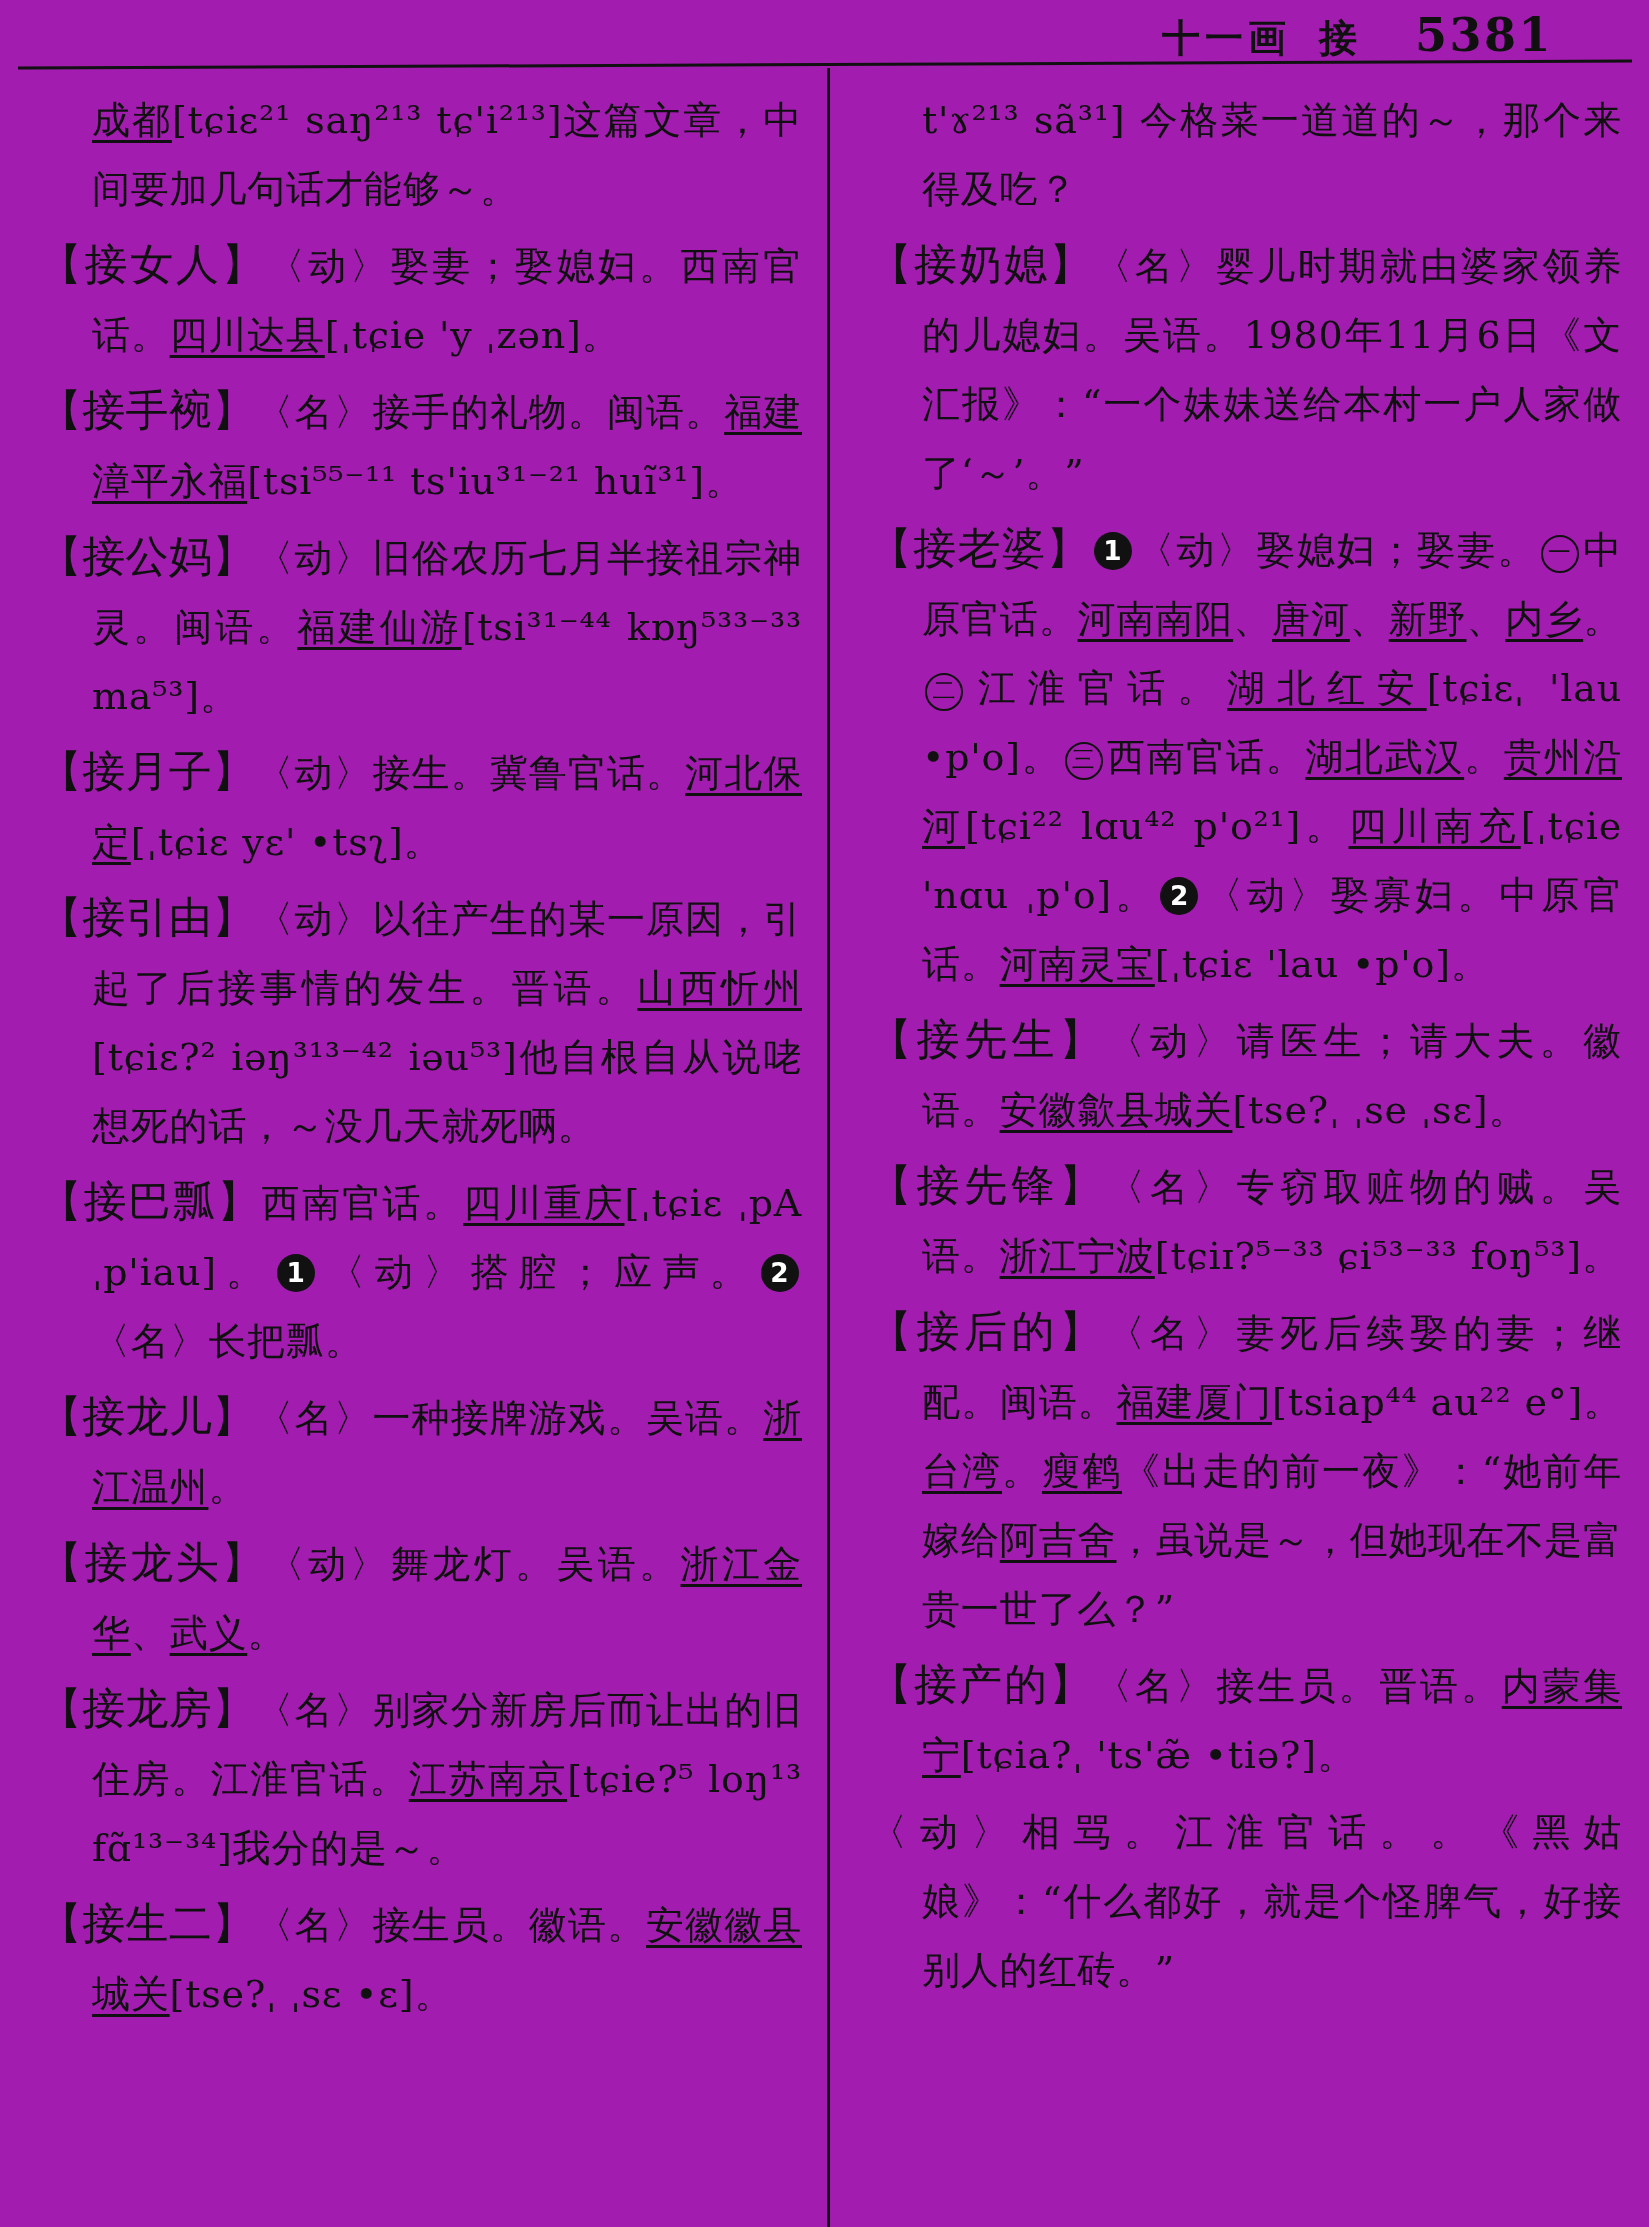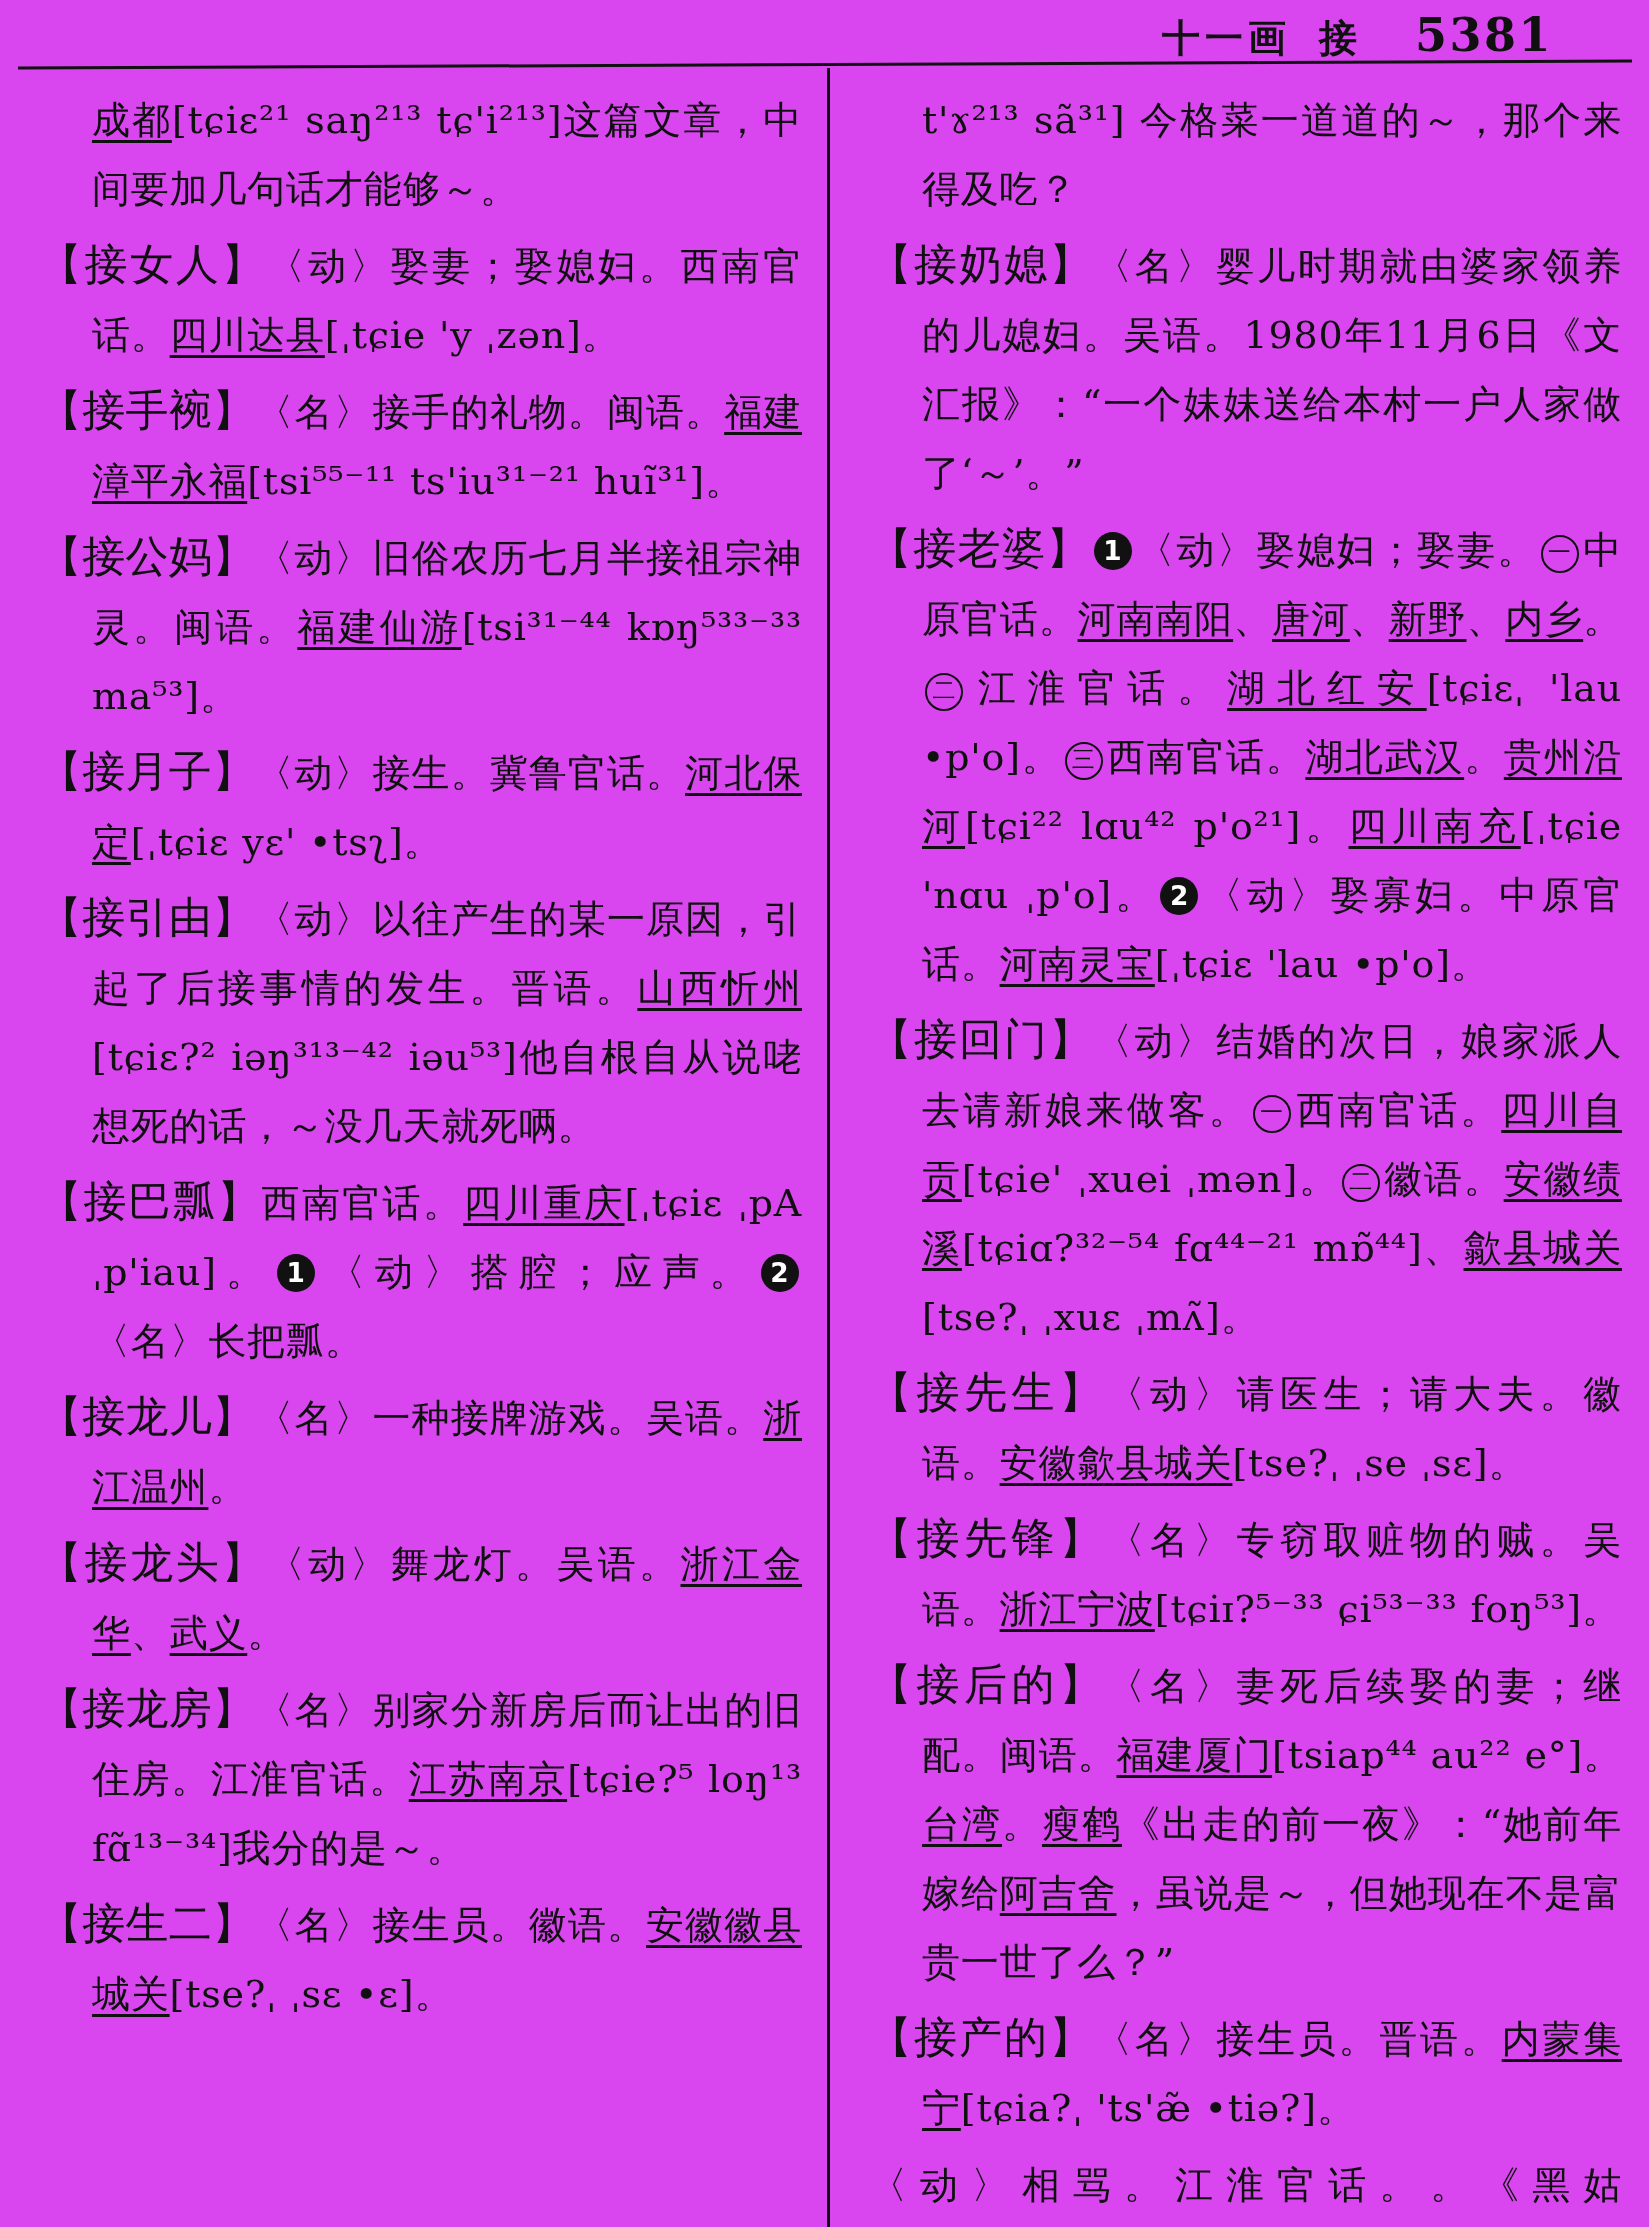--- a/index.html
+++ b/index.html
@@ -1,16 +1,16 @@
 <!DOCTYPE html>
 <html style="font-size:13.2px"><head>
 <meta charset="utf-8">
 <style>
   html,body{margin:0;padding:0;background:#e8e8e4;}
-  .page{position:relative;width:1650px;height:2227px;background:#d946ef;color:#101010;
+  .page{position:relative;width:1650px;height:2227px;background:#a21caf;color:#101010;
         font-family:"DejaVu Serif","Liberation Serif",serif;overflow:hidden;}
   .header{position:absolute;top:8.2px;right:97px;display:flex;align-items:baseline;gap:53px;}
   .running-head{font-size:38px;font-weight:bold;letter-spacing:5px;}
   .running-head .sect{margin-right:28px;}
   .pageno{font-size:46px;font-weight:bold;letter-spacing:2.5px;}
   .rule{position:absolute;left:18px;top:63px;width:1614px;height:3.3px;background:#111;transform:rotate(-0.25deg);}
   .divider{position:absolute;left:827px;top:68px;height:2160px;width:2.5px;background:#111;}
   .col{position:absolute;top:78px;font-size:38px;line-height:69px;text-align:justify;letter-spacing:0.8px;}
   .col-left{left:31px;width:779px;}
   .col-right{left:861px;width:769px;}
@@ -44,21 +44,20 @@
       <p class="entry"><span class="head">【接巴瓢】</span>西南官话。<span class="pn">四川重庆</span>[ˌtɕiɛ ˌpA ˌp'iau]。<span class="disc">1</span>〈动〉搭腔；应声。<span class="disc">2</span>〈名〉长把瓢。</p>
       <p class="entry"><span class="head">【接龙儿】</span>〈名〉一种接牌游戏。吴语。<span class="pn">浙江温州</span>。</p>
       <p class="entry"><span class="head">【接龙头】</span>〈动〉舞龙灯。吴语。<span class="pn">浙江金华</span>、<span class="pn">武义</span>。</p>
       <p class="entry"><span class="head">【接龙房】</span>〈名〉别家分新房后而让出的旧住房。江淮官话。<span class="pn">江苏南京</span>[tɕie?⁵ loŋ¹³ fɑ̃¹³⁻³⁴]我分的是～。</p>
       <p class="entry"><span class="head">【接生二】</span>〈名〉接生员。徽语。<span class="pn">安徽徽县城关</span>[tse?ˌ ˌsɛ •ɛ]。</p>
     </div>
   <div class="col col-right" id="col-right">
       <p class="entry cont">t'ɤ²¹³ sã³¹] 今格菜一道道的～，那个来得及吃？</p>
       <p class="entry"><span class="head">【接奶媳】</span>〈名〉婴儿时期就由婆家领养的儿媳妇。吴语。1980年11月6日《文汇报》：“一个妹妹送给本村一户人家做了‘～’。”</p>
       <p class="entry"><span class="head">【接老婆】</span><span class="disc">1</span>〈动〉娶媳妇；娶妻。<span class="circ">一</span>中原官话。<span class="pn">河南南阳</span>、<span class="pn">唐河</span>、<span class="pn">新野</span>、<span class="pn">内乡</span>。<span class="circ">二</span>江淮官话。<span class="pn">湖北红安</span>[tɕiɛˌ 'lau •p'o]。<span class="circ">三</span>西南官话。<span class="pn">湖北武汉</span>。<span class="pn">贵州沿河</span>[tɕi²² lɑu⁴² p'o²¹]。<span class="pn">四川南充</span>[ˌtɕie 'nɑu ˌp'o]。<span class="disc">2</span>〈动〉娶寡妇。中原官话。<span class="pn">河南灵宝</span>[ˌtɕiɛ 'lau •p'o]。</p>
-      <p class="entry"><span class="head">【接回门】</span>〈动〉结婚的次日，娘家派人去请新娘来做客。<span class="circ">一</span>西南官话。<span class="pn">四川自贡</span>[tɕie' ˌxuei ˌmən]。<span class="circ">二</span>徽语。<span class="pn">安徽绩溪</span>[tɕiɑ?³²⁻⁵⁴ fɑ⁴⁴⁻²¹ mɒ̃⁴⁴]、<span class="pn">歙县城关</span>[tse?ˌ ˌxuɛ ˌmʌ̃]。</p>
       <p class="entry"><span class="head">【接先生】</span>〈动〉请医生；请大夫。徽语。<span class="pn">安徽歙县城关</span>[tse?ˌ ˌse ˌsɛ]。</p>
       <p class="entry"><span class="head">【接先锋】</span>〈名〉专窃取赃物的贼。吴语。<span class="pn">浙江宁波</span>[tɕiɪ?⁵⁻³³ ɕi⁵³⁻³³ foŋ⁵³]。</p>
       <p class="entry"><span class="head">【接后的】</span>〈名〉妻死后续娶的妻；继配。闽语。<span class="pn">福建厦门</span>[tsiap⁴⁴ au²² e°]。<span class="pn">台湾</span>。<span class="pn">瘦鹤</span>《出走的前一夜》：“她前年嫁给<span class="pn">阿吉舍</span>，虽说是～，但她现在不是富贵一世了么？”</p>
       <p class="entry"><span class="head">【接产的】</span>〈名〉接生员。晋语。<span class="pn">内蒙集宁</span>[tɕia?ˌ 'ts'æ̃ •tiə?]。</p>
       <p class="entry">〈动〉相骂。江淮官话。。《黑姑娘》：“什么都好，就是个怪脾气，好接别人的红砖。”</p>
     </div>
 </div>
 
 
 </body></html>

